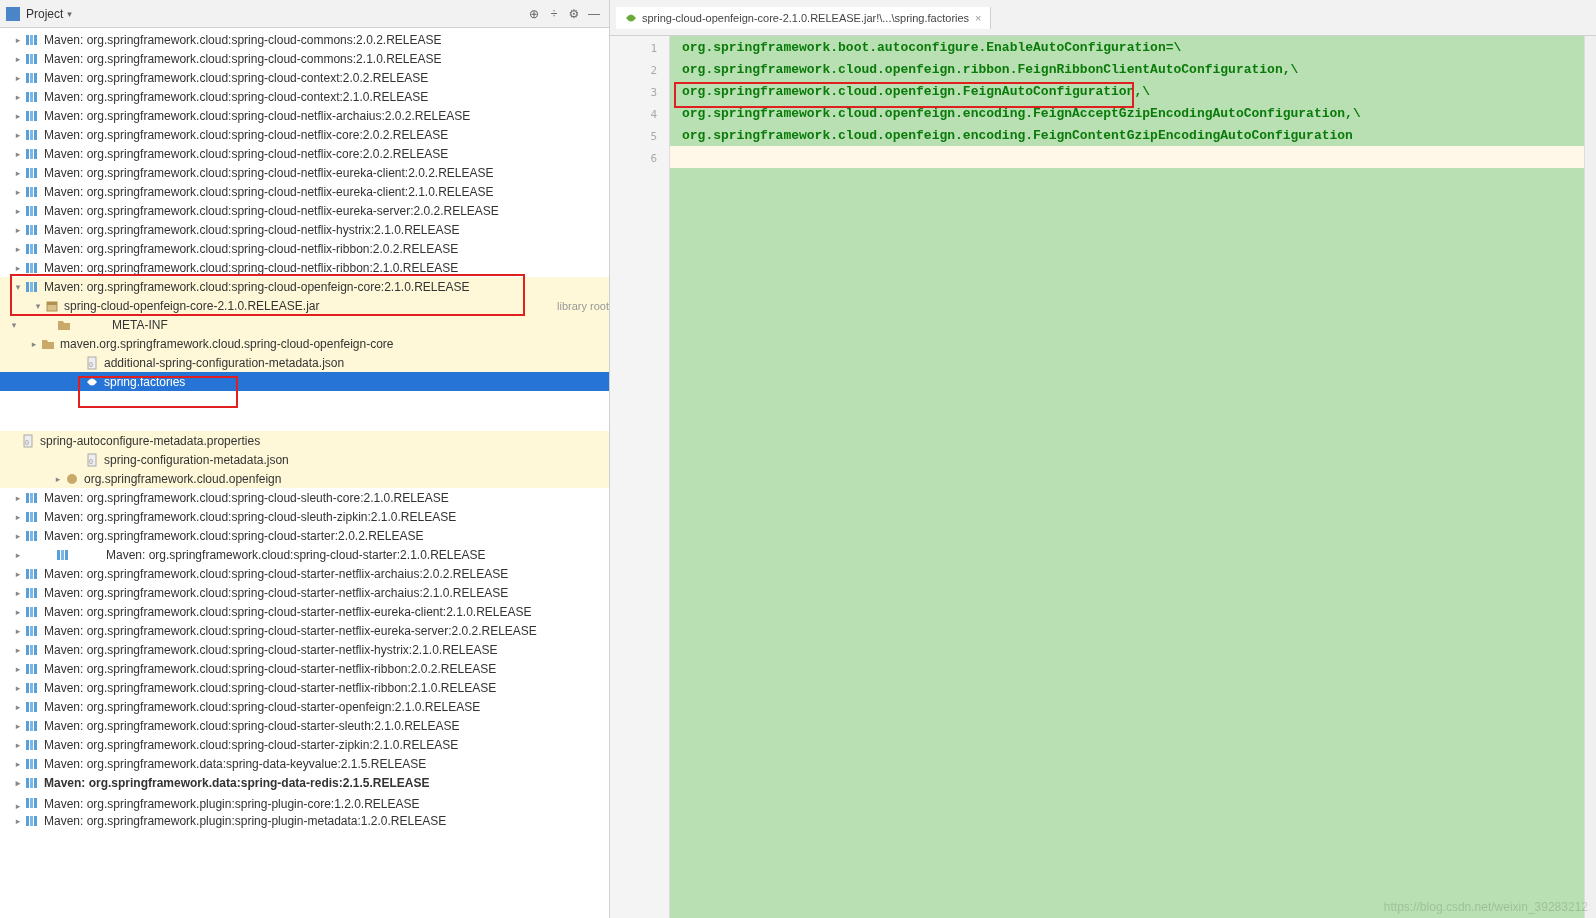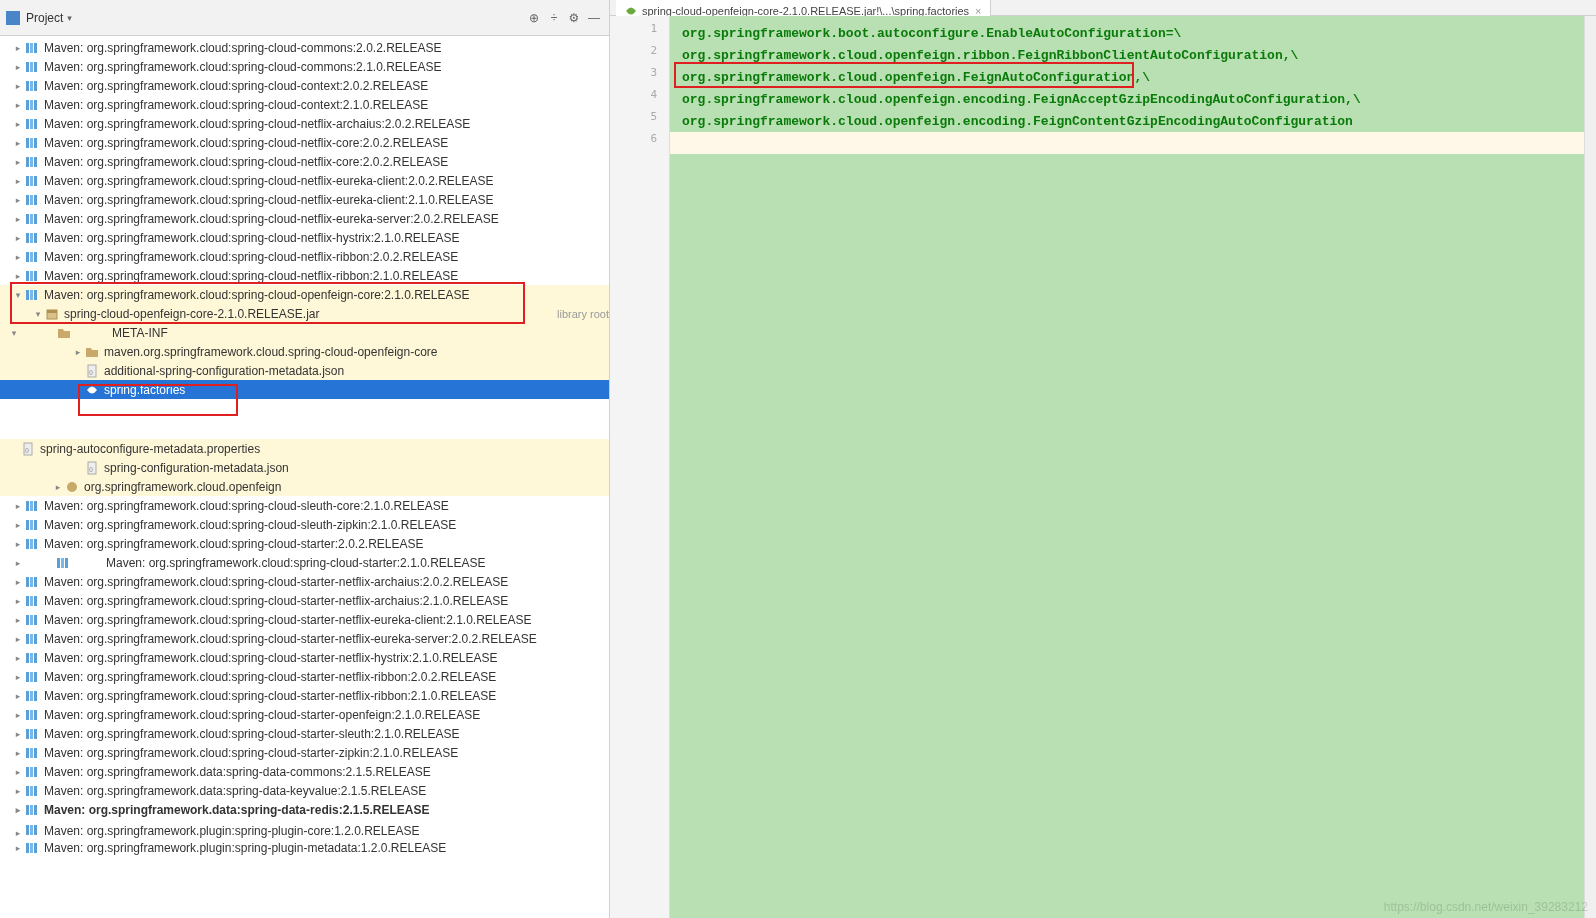--- a/index.html
+++ b/index.html
@@ -1,47 +1,47 @@
 <!DOCTYPE html>
 <html><head>
 <meta charset="utf-8">
 <style>
 * { margin: 0; padding: 0; box-sizing: border-box; }
 body { font-family: "Segoe UI", Arial, sans-serif; font-size: 12px; color: #333; background: #fff; display: flex; height: 918px; width: 1596px; overflow: hidden; }
 .left-panel { width: 610px; display: flex; flex-direction: column; border-right: 1px solid #d0d0d0; }
 .right-panel { flex: 1; display: flex; flex-direction: column; }
-.panel-header { height: 36px; background: #f2f2f2; border-bottom: 1px solid #d0d0d0; display: flex; align-items: center; padding: 0 6px; }
+.panel-header { height: 28px; background: #f2f2f2; border-bottom: 1px solid #d0d0d0; display: flex; align-items: center; padding: 0 6px; }
 .panel-header .title { font-weight: normal; color: #333; margin-left: 4px; }
 .panel-header .dropdown-arrow { margin-left: 4px; font-size: 9px; color: #666; }
 .panel-header .spacer { flex: 1; }
 .panel-header .tool-icon { width: 18px; height: 18px; display: inline-flex; align-items: center; justify-content: center; margin-left: 2px; color: #666; cursor: pointer; }
 .proj-icon { width: 14px; height: 14px; display: inline-block; background: #4a86c7; margin-right: 2px; }
 .tree { flex: 1; overflow: auto; padding: 2px 0; }
 .tree-row { display: flex; align-items: center; height: 19px; padding-left: 8px; white-space: nowrap; cursor: pointer; }
 .tree-row.selected { background: #2675d6; color: #fff; }
 .tree-row.highlight-yellow { background: #fff8d8; }
 .tree-row .arrow { width: 12px; font-size: 9px; color: #888; display: inline-block; text-align: center; }
 .tree-row .arrow.expanded::before { content: "▾"; }
 .tree-row .arrow.collapsed::before { content: "▸"; }
 .tree-row .arrow.none::before { content: ""; }
 .tree-row .node-icon { width: 16px; height: 16px; display: inline-flex; align-items: center; justify-content: center; margin-right: 4px; }
 .tree-row .label { flex: 1; overflow: hidden; text-overflow: ellipsis; }
 .tree-row .suffix { color: #999; margin-left: 6px; font-size: 11px; }
 .ic-lib svg, .ic-jar svg, .ic-folder svg, .ic-file svg, .ic-json svg, .ic-pkg svg, .ic-leaf svg { width: 14px; height: 14px; }
 .red-box-1 { position: absolute; border: 2px solid #e02020; pointer-events: none; }
 .relwrap { position: relative; }
-.editor-tabs { height: 16px; background: #f2f2f2; border-bottom: 1px solid #d0d0d0; display: flex; align-items: flex-start; padding: 0 6px; }
+.editor-tabs { height: 36px; background: #f2f2f2; border-bottom: 1px solid #d0d0d0; display: flex; align-items: center; padding: 0 6px; }
 .editor-tab { display: flex; align-items: center; padding: 0 8px; height: 22px; border-right: 1px solid #d0d0d0; background: #fff; }
 .editor-tab .tab-icon { width: 14px; height: 14px; margin-right: 4px; }
 .editor-tab .tab-label { color: #444; font-size: 11px; }
 .editor-tab .tab-close { margin-left: 6px; color: #999; cursor: pointer; font-size: 11px; }
 .editor-area { flex: 1; display: flex; background: #b8e0b2; }
 .gutter { width: 60px; background: #f4f4f4; border-right: 1px solid #ddd; padding-top: 6px; }
 .gutter .ln { height: 22px; text-align: right; padding-right: 12px; color: #aaa; font-size: 11px; font-family: Consolas, monospace; }
-.code { flex: 1; padding-top: 6px; font-family: Consolas, "Courier New", monospace; font-size: 13px; position: relative; }
+.code { flex: 1; font-family: Consolas, "Courier New", monospace; font-size: 13px; position: relative; }
 .code .line { height: 22px; padding-left: 12px; display: flex; align-items: center; }
 .code .token-green { color: #0a7a0a; font-weight: bold; }
 .code .line.bg-white { background: #fff8e8; }
 .red-box-code { position: absolute; border: 2px solid #e02020; pointer-events: none; }
 .scroll-indicator { width: 12px; background: #f0f0f0; border-left: 1px solid #ddd; }
 .watermark { position: fixed; bottom: 4px; right: 8px; color: rgba(0,0,0,0.15); font-size: 12px; }
 </style>
 </head>
 <body>
 
@@ -224,21 +224,21 @@
       </div>
       <div class="tree-row highlight-yellow" style=" gap: 36px;">
         <span class="arrow expanded"></span>
         <span class="node-icon ic-folder">
           <svg viewBox="0 0 14 14">
             <path d="M1 3h5l1 2h6v7H1z" fill="#c9a96a"></path>
           </svg>
         </span>
         <span class="label">META-INF</span>
       </div>
-      <div class="tree-row highlight-yellow" style="padding-left: 72px;">
+      <div class="tree-row highlight-yellow" style="padding-left: 28px;">
         <span class="arrow collapsed"></span>
         <span class="node-icon ic-folder">
           <svg viewBox="0 0 14 14">
             <path d="M1 3h5l1 2h6v7H1z" fill="#c9a96a"></path>
           </svg>
         </span>
         <span class="label">maven.org.springframework.cloud.spring-cloud-openfeign-core</span>
       </div>
       <div class="tree-row highlight-yellow" style="padding-left: 72px;">
         <span class="arrow none"></span>
@@ -434,31 +434,20 @@
       <div class="tree-row" style="padding-left: 12px;">
         <span class="arrow collapsed"></span>
         <span class="node-icon ic-lib">
           <svg viewBox="0 0 14 14">
             <rect x="1" y="2" width="3" height="10" fill="#5aa0d8"></rect>
             <rect x="5" y="2" width="3" height="10" fill="#7bb8e8"></rect>
             <rect x="9" y="2" width="3" height="10" fill="#5aa0d8"></rect>
           </svg>
         </span>
         <span class="label">Maven: org.springframework.cloud:spring-cloud-starter-zipkin:2.1.0.RELEASE</span>
-      </div>
-      <div class="tree-row" style="padding-left: 12px;">
-        <span class="arrow collapsed"></span>
-        <span class="node-icon ic-lib">
-          <svg viewBox="0 0 14 14">
-            <rect x="1" y="2" width="3" height="10" fill="#5aa0d8"></rect>
-            <rect x="5" y="2" width="3" height="10" fill="#7bb8e8"></rect>
-            <rect x="9" y="2" width="3" height="10" fill="#5aa0d8"></rect>
-          </svg>
-        </span>
-        <span class="label">Maven: org.springframework.data:spring-data-commons:2.1.5.RELEASE</span>
       </div>
       <div class="tree-row" style="padding-left: 12px;">
         <span class="arrow collapsed"></span>
         <span class="node-icon ic-lib">
           <svg viewBox="0 0 14 14">
             <rect x="1" y="2" width="3" height="10" fill="#5aa0d8"></rect>
             <rect x="5" y="2" width="3" height="10" fill="#7bb8e8"></rect>
             <rect x="9" y="2" width="3" height="10" fill="#5aa0d8"></rect>
           </svg>
         </span>

